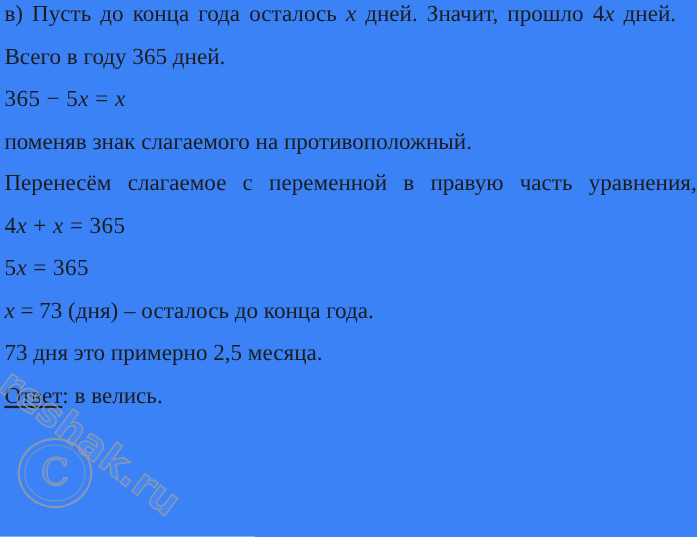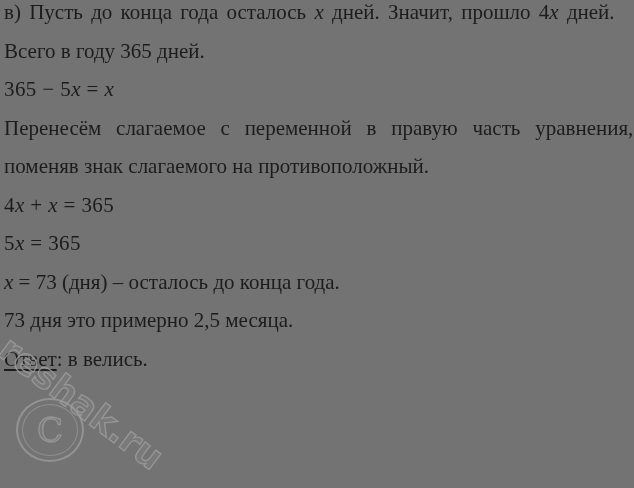--- a/index.html
+++ b/index.html
@@ -4,21 +4,21 @@
 <style>
   html, body {
     margin: 0;
     padding: 0;
     background: #ffffff;
   }
   .page {
     position: relative;
     width: 634px;
     height: 488px;
-    background: #737373;
+    background: #3b82f6;
     overflow: hidden;
     font-family: "Liberation Serif", serif;
   }
   .text-col {
     position: absolute;
     left: 4px;
     top: -7px;
     right: 2px;
   }
   .line {
@@ -88,23 +88,23 @@
 
   <div class="text-col">
 
     <div class="line sp1"><span>в) Пусть до конца года осталось </span><span class="mx">x</span><span> дней. Значит, прошло 4</span><span class="mx">x</span><span> дней.</span></div>
 
     <div class="line"><span>Всего в году 365 дней.</span></div>
 
 
     <div class="line eq"><span>365 − 5</span><span class="mx">x</span><span> = </span><span class="mx">x</span></div>
 
+    <div class="line"><span>поменяв знак слагаемого на противоположный.</span></div>
+
     <div class="line sp5"><span>Перенесём слагаемое с переменной в правую часть уравнения,</span></div>
-
-    <div class="line"><span>поменяв знак слагаемого на противоположный.</span></div>
 
     <div class="line eq"><span>4</span><span class="mx">x</span><span> + </span><span class="mx">x</span><span> = 365</span></div>
 
     <div class="line eq"><span>5</span><span class="mx">x</span><span> = 365</span></div>
 
 
     <div class="line"><span class="mx">x</span><span> = 73 (дня) – осталось до конца года.</span></div>
 
     <div class="line"><span>73 дня это примерно 2,5 месяца.</span></div>
 

